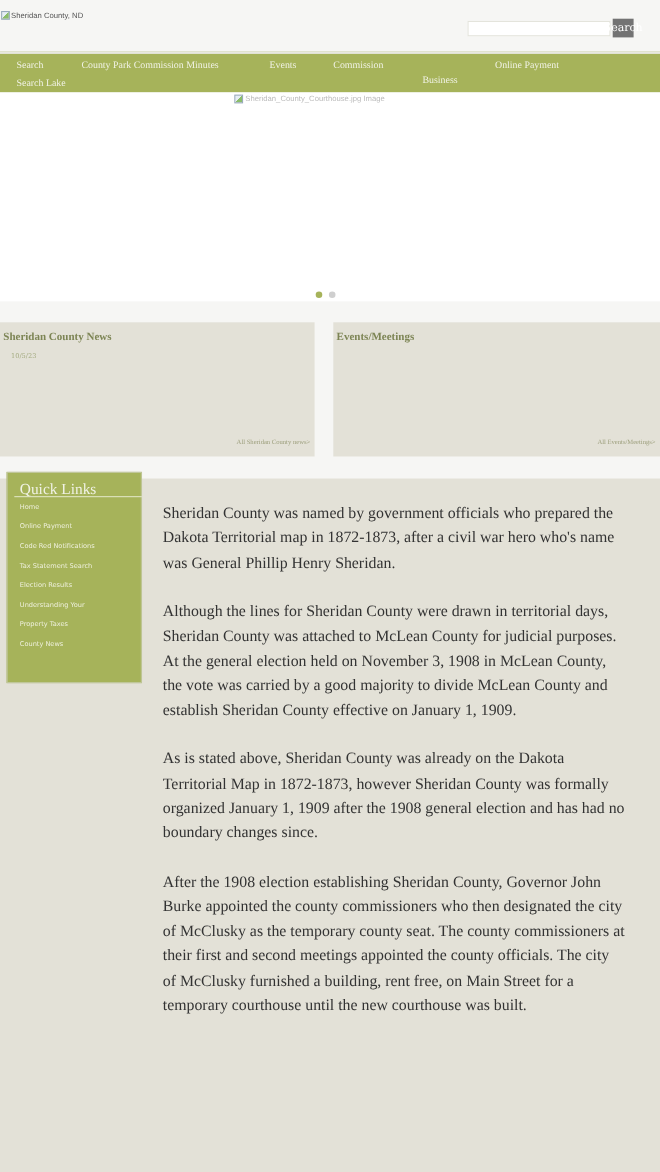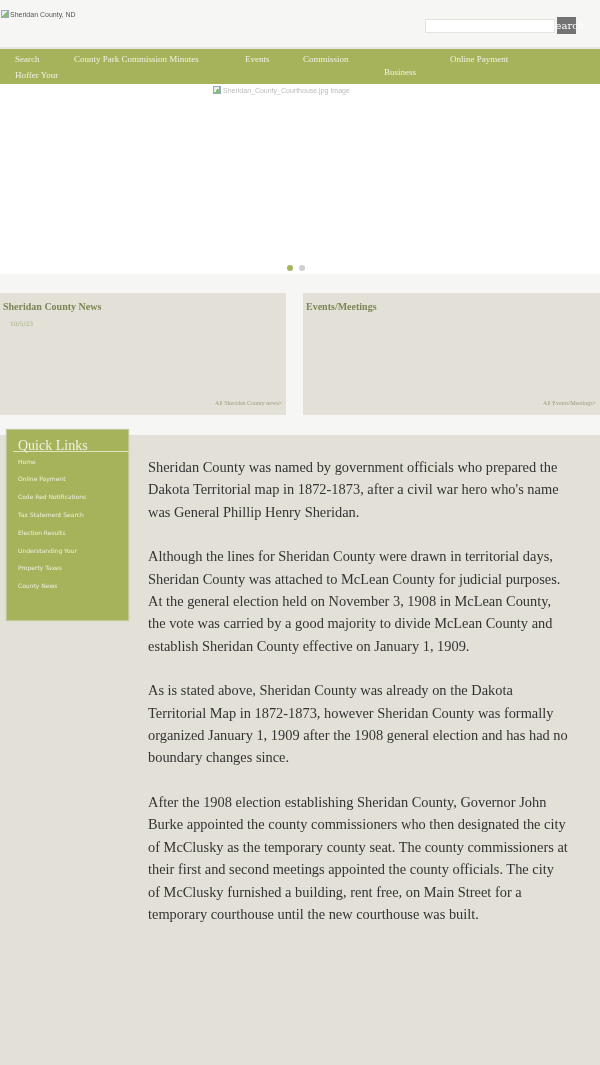--- a/index.html
+++ b/index.html
@@ -39,21 +39,21 @@
   <button class="search-button">Search</button>
 </div>
 
 <div class="nav">
   <span class="nav-item" style="left:15px; top:5px;">Search</span>
   <span class="nav-item" style="left:74px; top:5px;">County Park Commission Minutes</span>
   <span class="nav-item" style="left:245px; top:5px;">Events</span>
   <span class="nav-item" style="left:303px; top:5px;">Commission</span>
   <span class="nav-item" style="left:384px; top:5px;margin-top:13px;">Business</span>
   <span class="nav-item" style="left:450px; top:5px;">Online Payment</span>
-  <span class="nav-item" style="left:15px; top:21px;">Hoffer Your</span>
+  <span class="nav-item" style="left:15px; top:21px;">Search Lake</span>
 </div>
 
 <div class="hero">
   <div class="hero-img">
     <span class="broken-img"></span>
     <span>Sheridan_County_Courthouse.jpg Image</span>
   </div>
   <span class="dot" style="left:287px; background:#a6b35a;"></span>
   <span class="dot" style="left:299px; background:#cfcfcf;"></span>
 </div>

